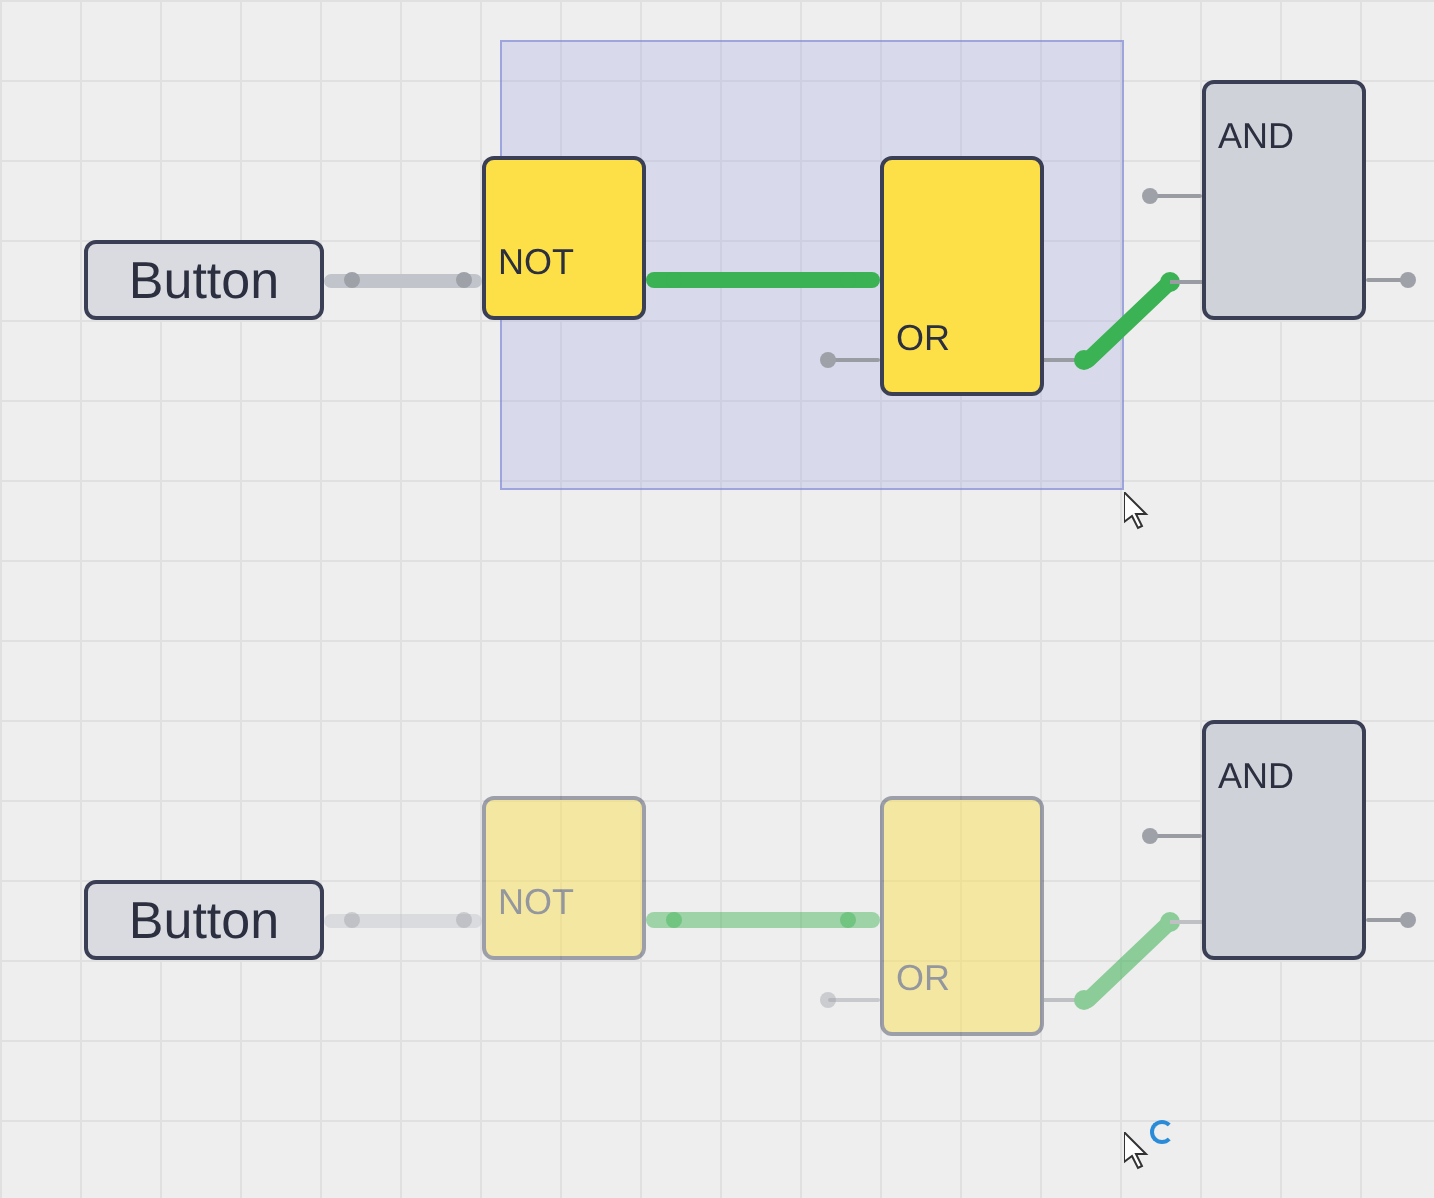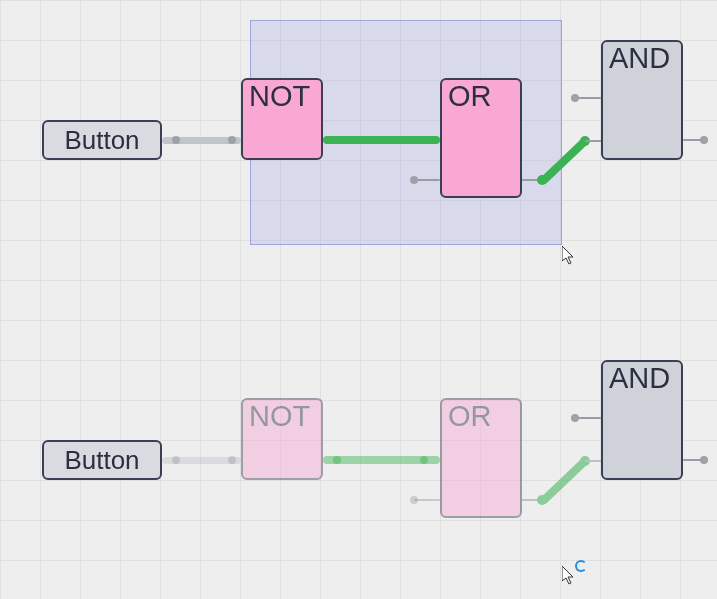--- a/index.html
+++ b/index.html
@@ -20,34 +20,35 @@
     position: absolute;
     background: rgba(160,170,230,0.28);
     border: 1px solid rgba(120,130,210,0.6);
   }
   .node {
     position: absolute;
     border: 2px solid #3a3f55;
     border-radius: 6px;
     display: flex;
     align-items: flex-start;
-    padding: 0 6px;
-    font-size: 29px;
+    padding: 16px 6px;
+    font-size: 18px;
     color: #2b2f3f;
     user-select: none;
   }
   .node.button-node {
     background: #d9dbe1;
     align-items: center;
     padding: 2px 8px;
     font-size: 26px;
     justify-content: center;
   }
   .node.gate {
-    background: #f9a8d4;
+    background: #fde047;
+    align-items: flex-end;
   }
   .node.and-gate {
     background: #d0d2da;
   }
   .faded {
     opacity: 0.45;
   }
   .wire {
     position: absolute;
     border-radius: 4px;

